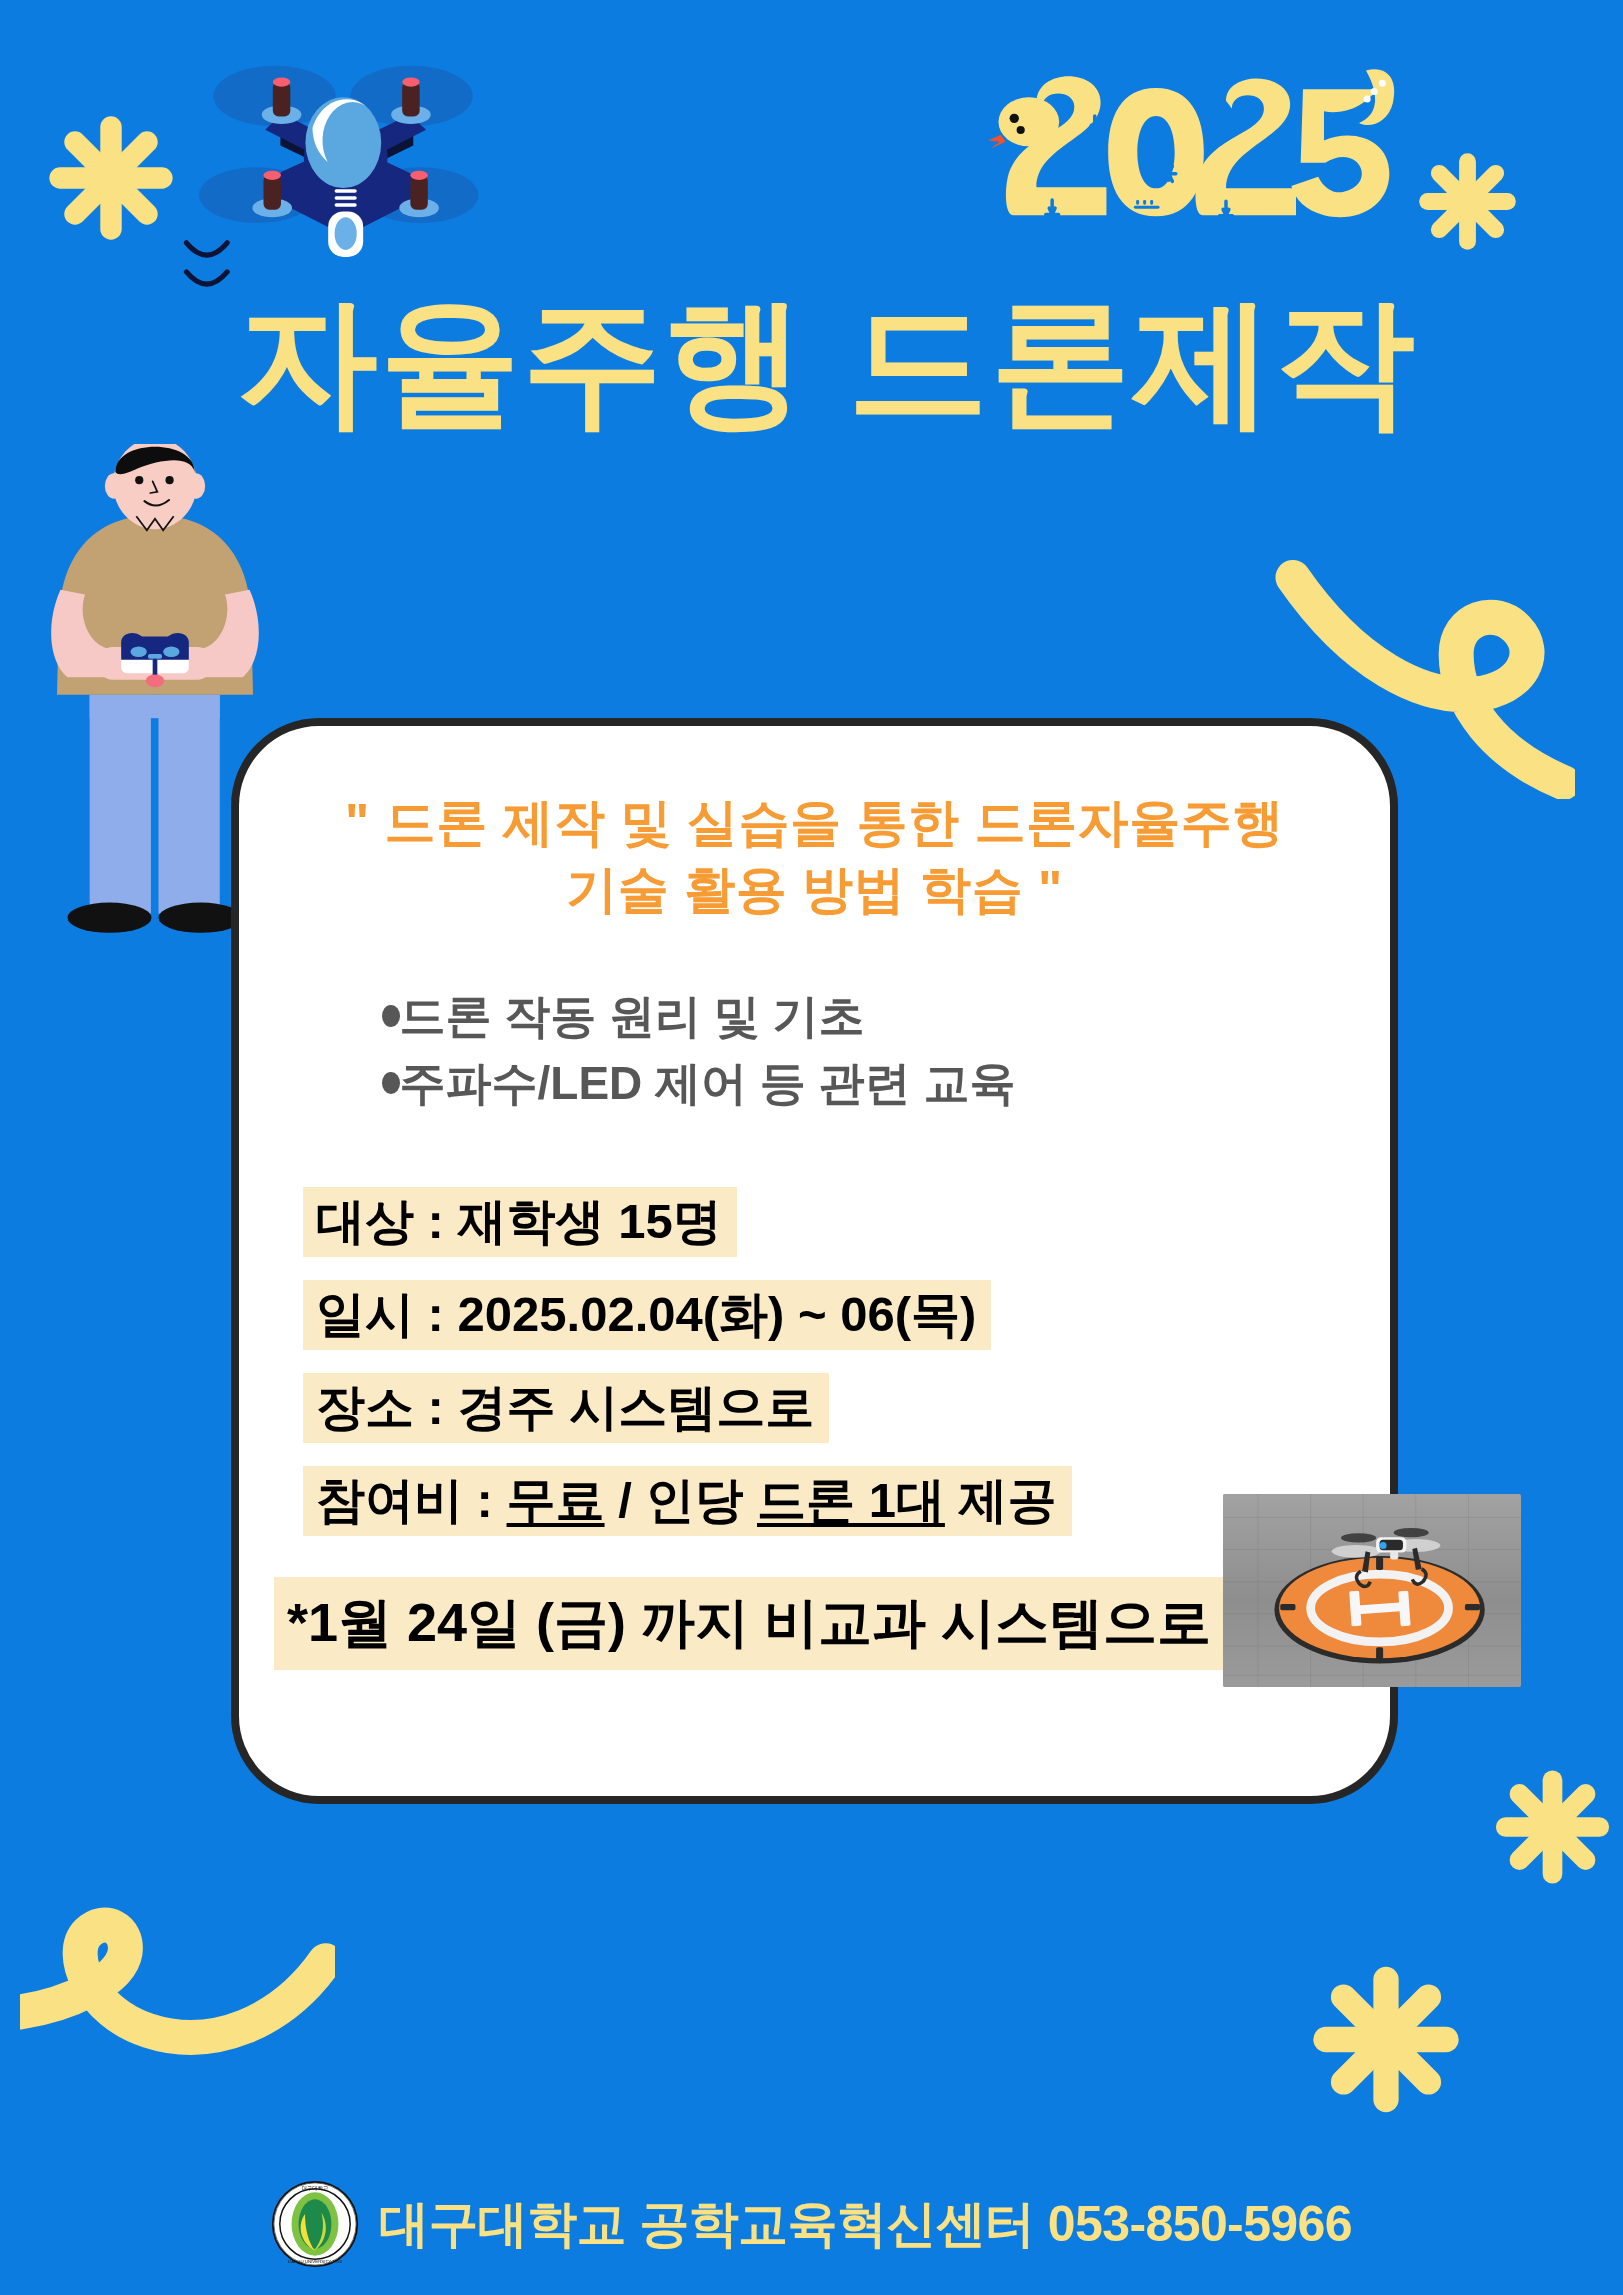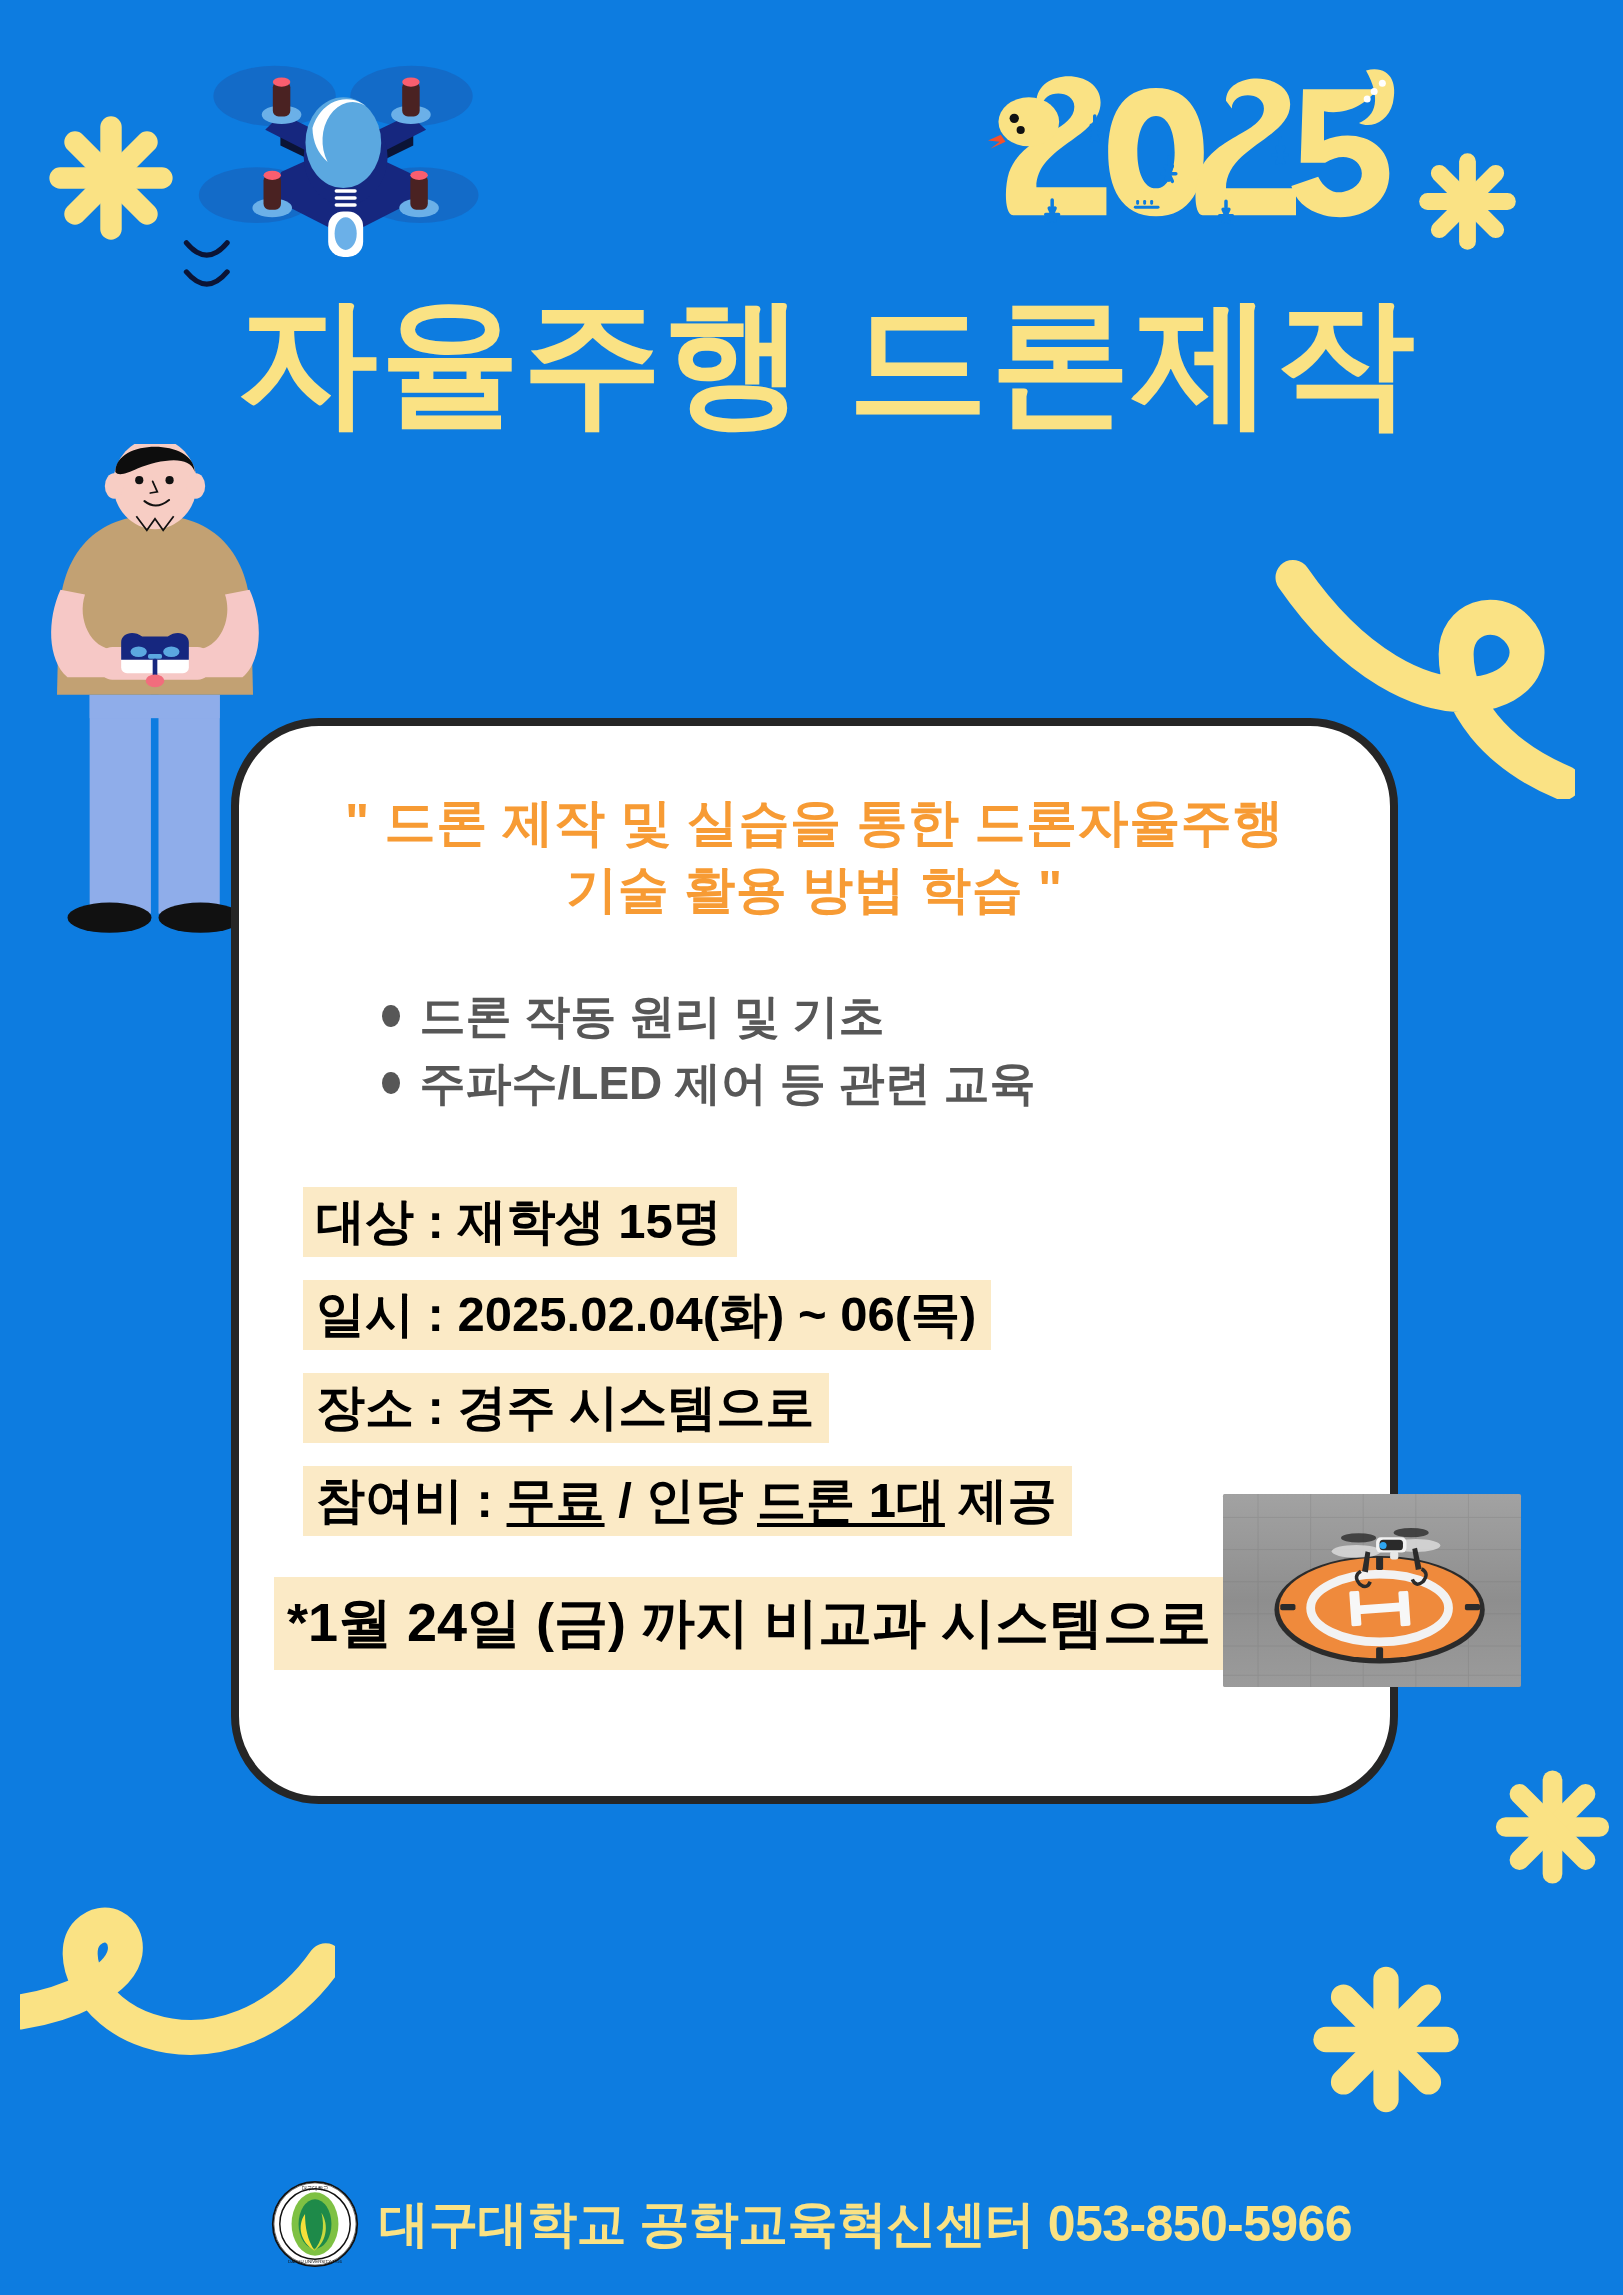--- a/index.html
+++ b/index.html
@@ -75,21 +75,21 @@
   .bullets {
     position: absolute;
     left: 143px;
     top: 257px;
     width: 875px;
     color: #575757;
     font-size: 46px;
     font-weight: 900;
     line-height: 1.45;
   }
-  .bullet-row { display: flex; align-items: center; gap: 20px; }
+  .bullet-row { display: flex; align-items: center; }
   .bullet-dot {
     width: 17.5px; height: 22px;
     border-radius: 50%;
     background: #575757;
     flex: 0 0 auto;
   }
 
   .info-list {
     position: absolute;
     left: 0; top: 461px;

